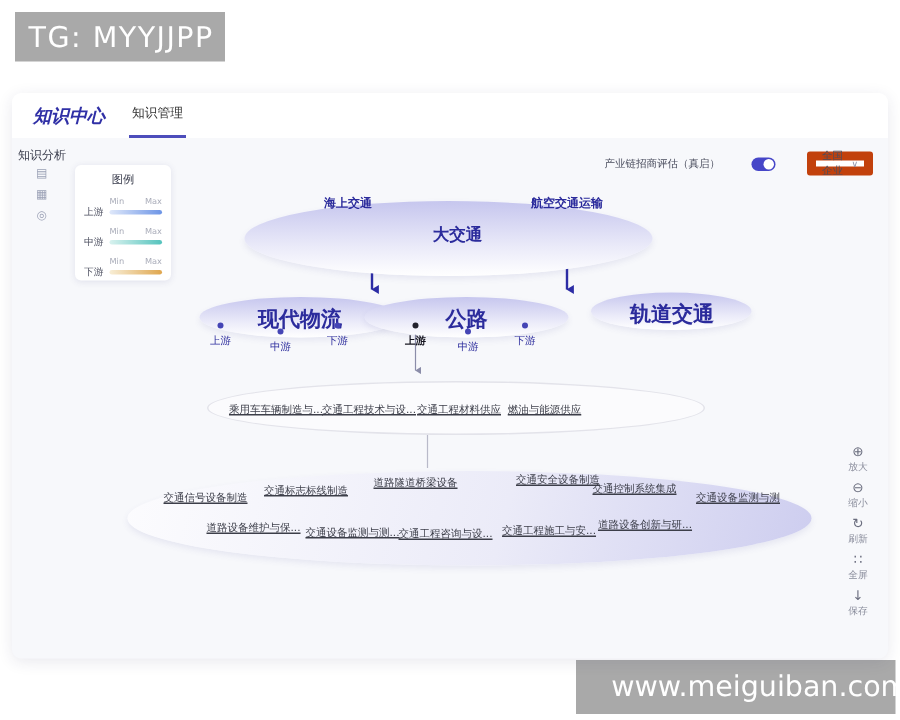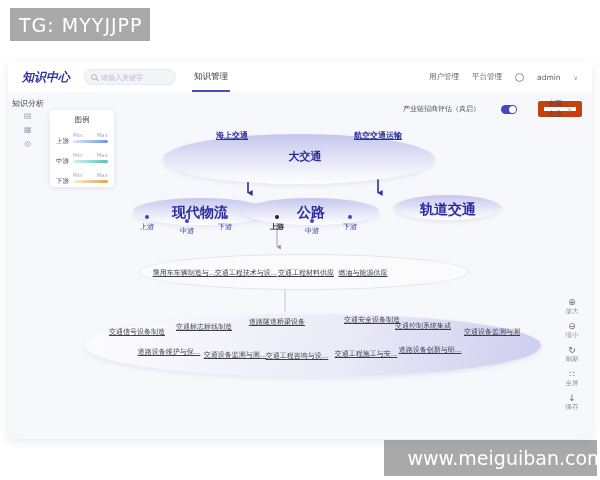--- a/index.html
+++ b/index.html
@@ -66,21 +66,21 @@
   .e-t2b    { left:235px; top:106px; width:136px; height:27px; }
   .e-t2c    { left:386px; top:103px; width:107px; height:25px; }
   .e-faint  { left:130px; top:162px; width:332px; height:36px; background:rgba(255,255,255,.45);
     border:1px solid #e3e3ea; box-shadow:none; }
   .e-bottom { left:77px;  top:222px; width:456px; height:63px;
     background:linear-gradient(105deg,#fcfcfe 0%,#ebebf8 55%,#cdcdef 100%); }
 
   .dlabel { position:absolute; transform:translateX(-50%); white-space:nowrap;
     color:#2b2b9c; font-weight:bold; }
   .d-root { font-size:11px; }
-  .d-sub  { font-size:8px;text-decoration:underline; }
+  .d-sub  { font-size:8px; }
   .d-t2   { font-size:14px; }
   .stream { position:absolute; transform:translateX(-50%); font-size:7px; color:#2b2b9c; white-space:nowrap; }
   .stream.dark { color:#15151f; font-weight:bold; }
   .dot { position:absolute; width:4px; height:4px; border-radius:50%; background:#4545b5; }
   .dot.dark { background:#22222c; }
 
   .nlabel { position:absolute; transform:translateX(-50%); font-size:7px; color:#3c3e49; white-space:nowrap;text-decoration:underline; }
 
   .dsvg { position:absolute; left:0; top:0; width:584px; height:347px; pointer-events:none; }
 
@@ -93,33 +93,22 @@
 </head>
 <body>
 
 <div class="wm wm-top">TG: MYYJJPP</div>
 <div class="wm wm-bottom">www.meiguiban.com</div>
 
 <div class="window">
 
   <div class="app-header">
     <div class="logo">知识中心</div>
-    <div class="search">
-      <span class="mag"></span>
-      <input placeholder="请输入关键字" style="">
-    </div>
     <div class="tab">知识管理</div>
     <div class="hspacer"></div>
-    <div class="hnav">
-      <span>用户管理</span>
-      <span>平台管理</span>
-      <span class="avatar"></span>
-      <span>admin</span>
-      <span class="caret">∨</span>
-    </div>
   </div>
 
   <div class="main">
 
     <div class="side-title">知识分析</div>
     <div class="side-icons">
       <span>▤</span>
       <span>▦</span>
       <span>◎</span>
     </div>

